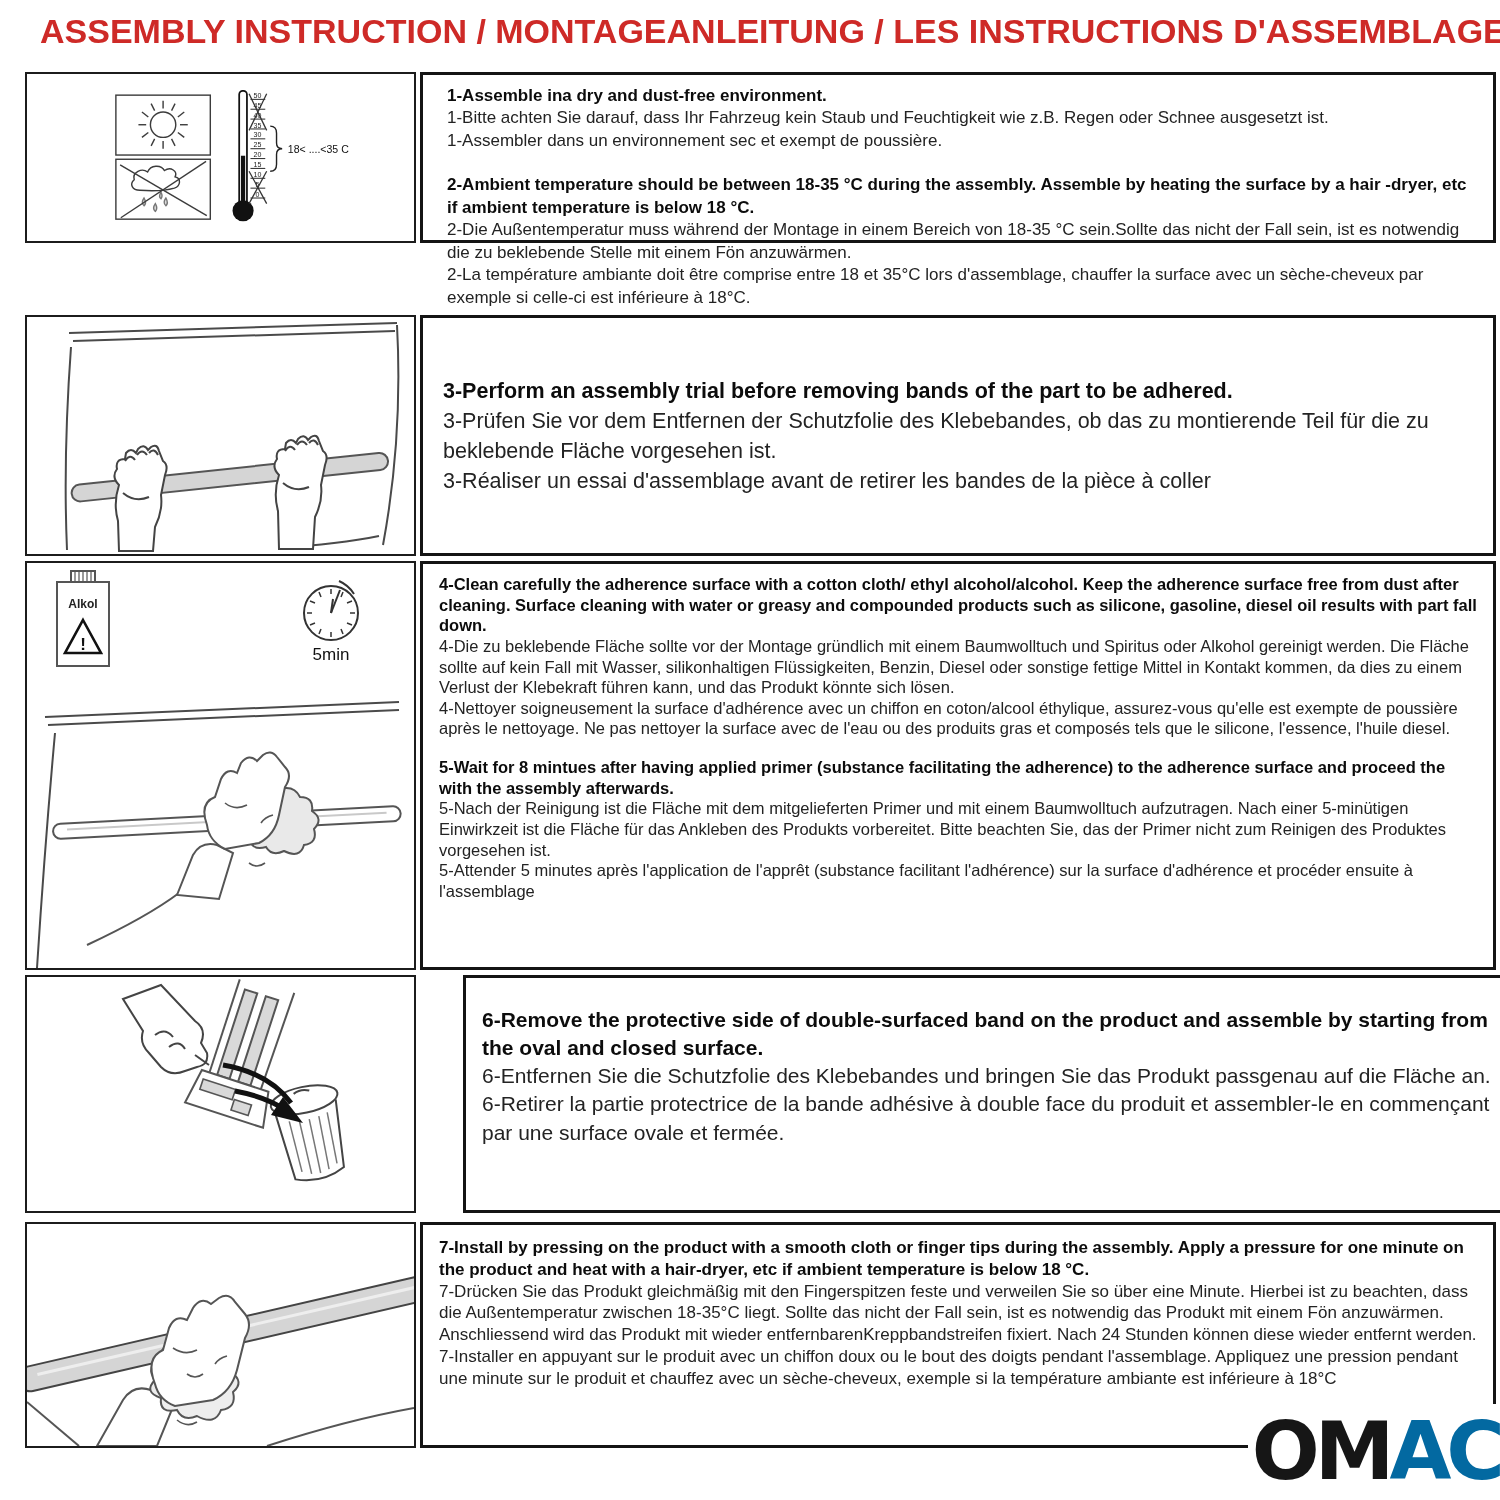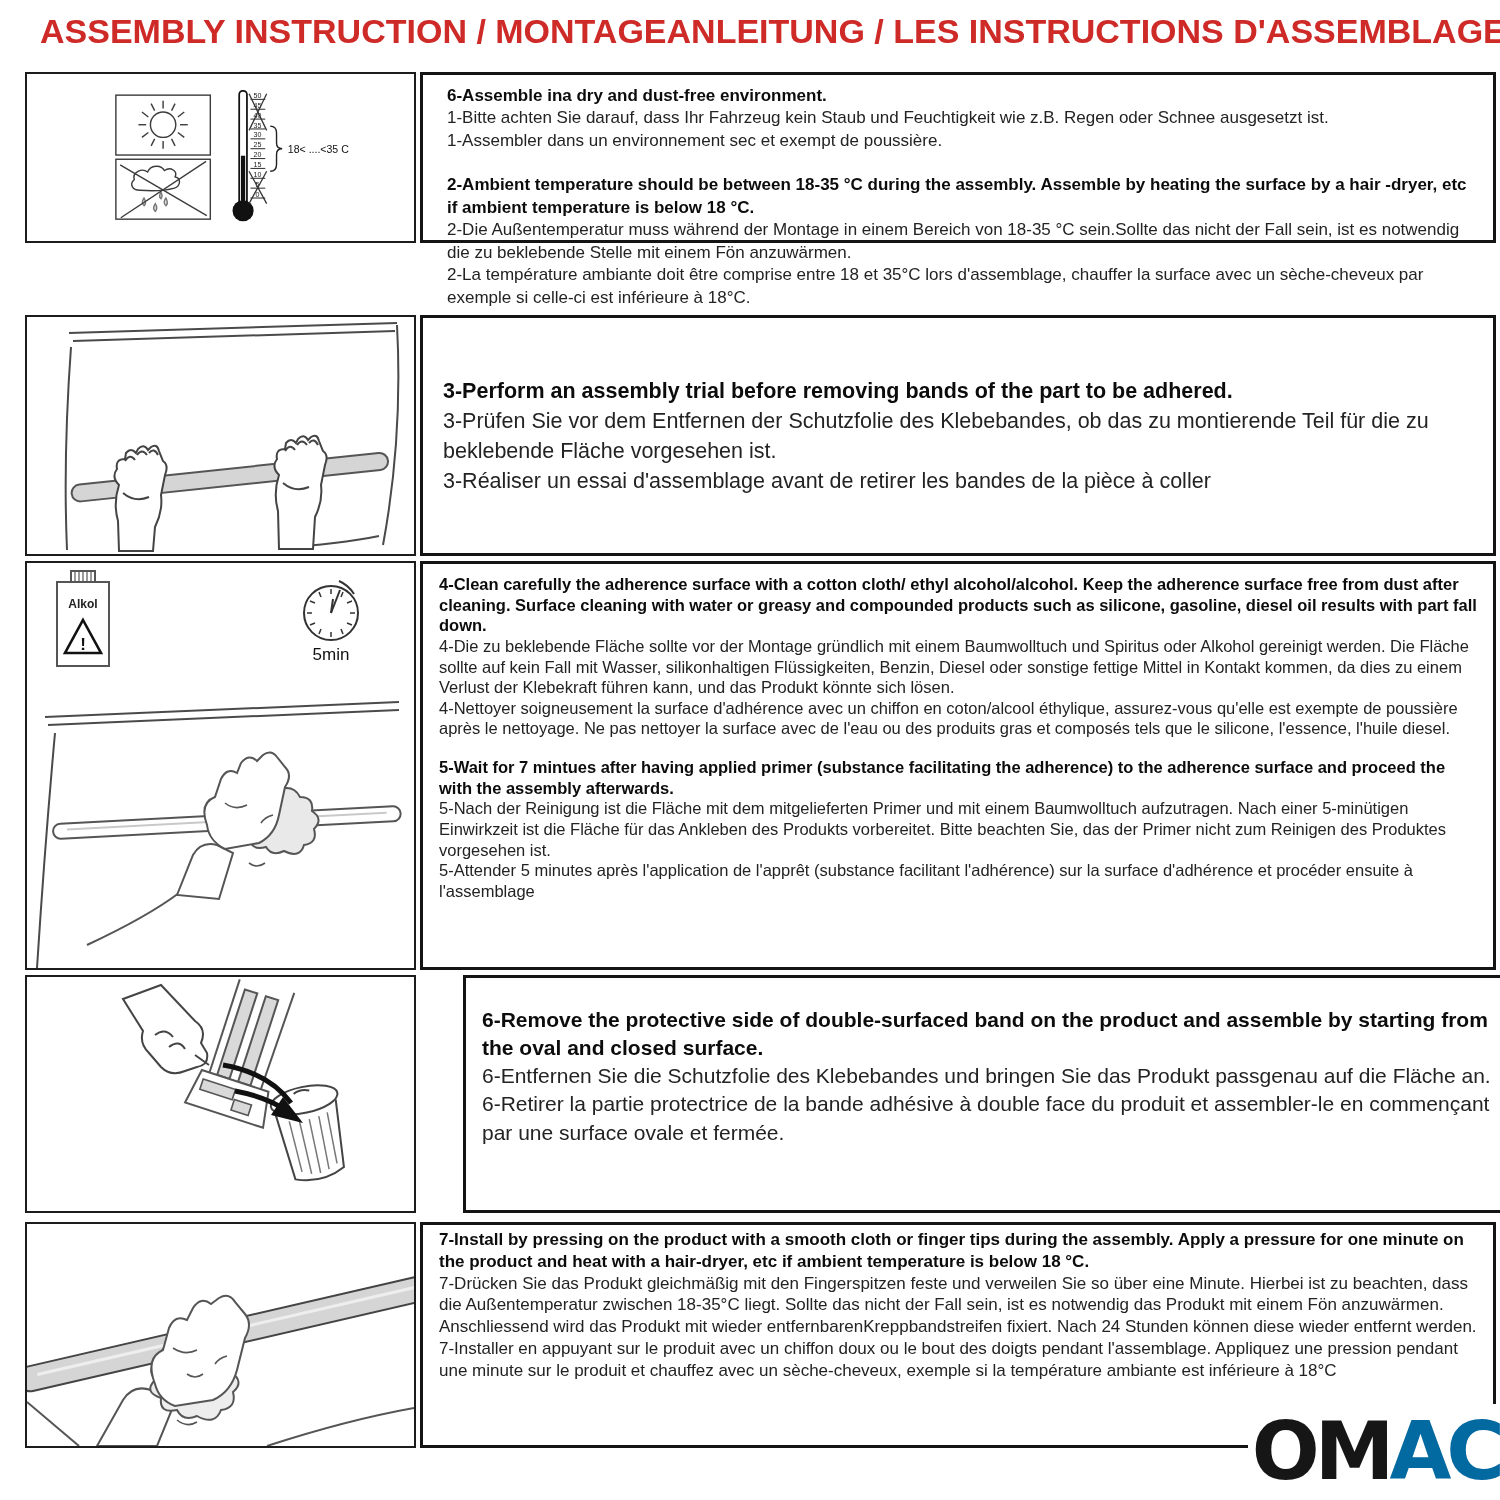--- a/index.html
+++ b/index.html
@@ -22,21 +22,21 @@
   .tp p{margin:0;color:#232323;}
   .tp p.b{font-weight:bold;color:#0c0c0c;}
   .r1t p{font-size:17px;line-height:1.32;}
   .r1t .gap{margin-top:22px;}
   .r2t{padding-top:58px;padding-left:20px;}
   .r2t p{font-size:21.5px;line-height:1.4;}
   .r3t p{font-size:16.5px;line-height:1.25;}
   .r3t .gap{margin-top:18px;}
   .r4t{padding-top:28px;margin-left:43px;}
   .r4t p{font-size:21px;line-height:1.34;}
-  .r5t{padding-top:4px;}
+  .r5t{padding-top:12px;}
   .r5t p{font-size:17px;line-height:1.28;}
   .ill svg{display:block;width:100%;height:100%;}
   .logo{
     position:absolute;left:1248px;top:1404px;width:252px;height:96px;background:#fff;z-index:5;
     display:flex;align-items:center;justify-content:flex-end;
     font-family:"DejaVu Sans",sans-serif;font-weight:bold;font-size:80px;letter-spacing:-5px;
     line-height:1;transform-origin:right center;
   }
   .logo .lb{color:#161616;}
   .logo .lr{color:#0369a1;}
@@ -110,21 +110,21 @@
           <line x1="242" y1="28" x2="217" y2="80"></line>
         <line x1="217" y1="138" x2="242" y2="184"></line>
           <line x1="242" y1="138" x2="217" y2="184"></line>
       </g>
       <path d="M247,74 Q256,74 256,84 L256,98 Q256,106 264,106 Q256,106 256,114 L256,128 Q256,138 247,138" fill="none" stroke="#222" stroke-width="2"></path>
       <text x="272" y="112" font-size="15" fill="#111">18&lt; ....&lt;35 C</text>
     </g>
   </svg>
 </div>
 <div class="panel tp r1 r1t">
-  <p class="b">6-Assemble ina dry and dust-free environment.</p>
+  <p class="b">1-Assemble ina dry and dust-free environment.</p>
   <p>1-Bitte achten Sie darauf, dass Ihr Fahrzeug kein Staub und Feuchtigkeit wie z.B. Regen oder Schnee ausgesetzt ist.</p>
   <p>1-Assembler dans un environnement sec et exempt de poussière.</p>
   <p class="b gap">2-Ambient temperature should be between 18-35 °C  during the assembly. Assemble by heating the surface by a hair -dryer, etc if ambient temperature is below 18 °C.</p>
   <p>2-Die Außentemperatur muss während der Montage in einem Bereich von 18-35 °C  sein.Sollte das nicht der Fall sein, ist es notwendig die zu beklebende Stelle mit einem Fön anzuwärmen.</p>
   <p>2-La température ambiante doit être comprise entre 18 et 35°C lors d'assemblage, chauffer la surface avec un sèche-cheveux par exemple si celle-ci est inférieure à 18°C.</p>
 </div>
 
 <div class="panel ill r2">
   <svg viewBox="0 0 387 237">
     <g>
@@ -217,21 +217,21 @@
       <path d="M198,240 q10,8 22,2" fill="none" stroke="#555" stroke-width="1.6"></path>
       <path d="M246,252 q-8,2 -12,8" fill="none" stroke="#555" stroke-width="1.6"></path>
       <path d="M222,300 q8,6 16,0" fill="none" stroke="#555" stroke-width="1.6"></path>
     </g>
   </svg>
 </div>
 <div class="panel tp r3 r3t">
   <p class="b">4-Clean carefully the adherence surface with a cotton cloth/ ethyl alcohol/alcohol. Keep the adherence surface free from dust after cleaning. Surface cleaning with water or greasy and compounded products such as silicone, gasoline, diesel oil results with part fall down.</p>
   <p>4-Die zu beklebende Fläche sollte vor der Montage gründlich mit einem Baumwolltuch und Spiritus oder Alkohol gereinigt werden. Die Fläche sollte auf kein Fall mit Wasser, silikonhaltigen Flüssigkeiten, Benzin, Diesel oder sonstige fettige Mittel in Kontakt kommen, da dies zu einem Verlust der Klebekraft führen kann, und das Produkt könnte sich lösen.</p>
   <p>4-Nettoyer soigneusement la surface d'adhérence avec un chiffon en coton/alcool éthylique, assurez-vous qu'elle est exempte de poussière après le nettoyage. Ne pas nettoyer la surface avec de l'eau ou des produits gras et composés tels que le silicone, l'essence, l'huile diesel.</p>
-  <p class="b gap">5-Wait for 7 mintues after having applied primer (substance facilitating the adherence) to the adherence surface and proceed the with the assembly afterwards.</p>
+  <p class="b gap">5-Wait for 8 mintues after having applied primer (substance facilitating the adherence) to the adherence surface and proceed the with the assembly afterwards.</p>
   <p>5-Nach der Reinigung ist die Fläche mit dem mitgelieferten Primer und mit einem Baumwolltuch aufzutragen. Nach einer 5-minütigen Einwirkzeit ist die Fläche für das Ankleben des Produkts vorbereitet. Bitte beachten Sie, das der Primer nicht zum Reinigen des Produktes vorgesehen ist.</p>
   <p>5-Attender 5 minutes après l'application de l'apprêt (substance facilitant l'adhérence) sur la surface d'adhérence et procéder ensuite à l'assemblage</p>
 </div>
 
 <div class="panel ill r4">
   <svg viewBox="0 0 387 234">
     <g>
       <g transform="rotate(18 210 95)">
         <line x1="184" y1="6" x2="184" y2="104" stroke="#555" stroke-width="2"></line>
         <line x1="240" y1="2" x2="238" y2="104" stroke="#555" stroke-width="2"></line>

